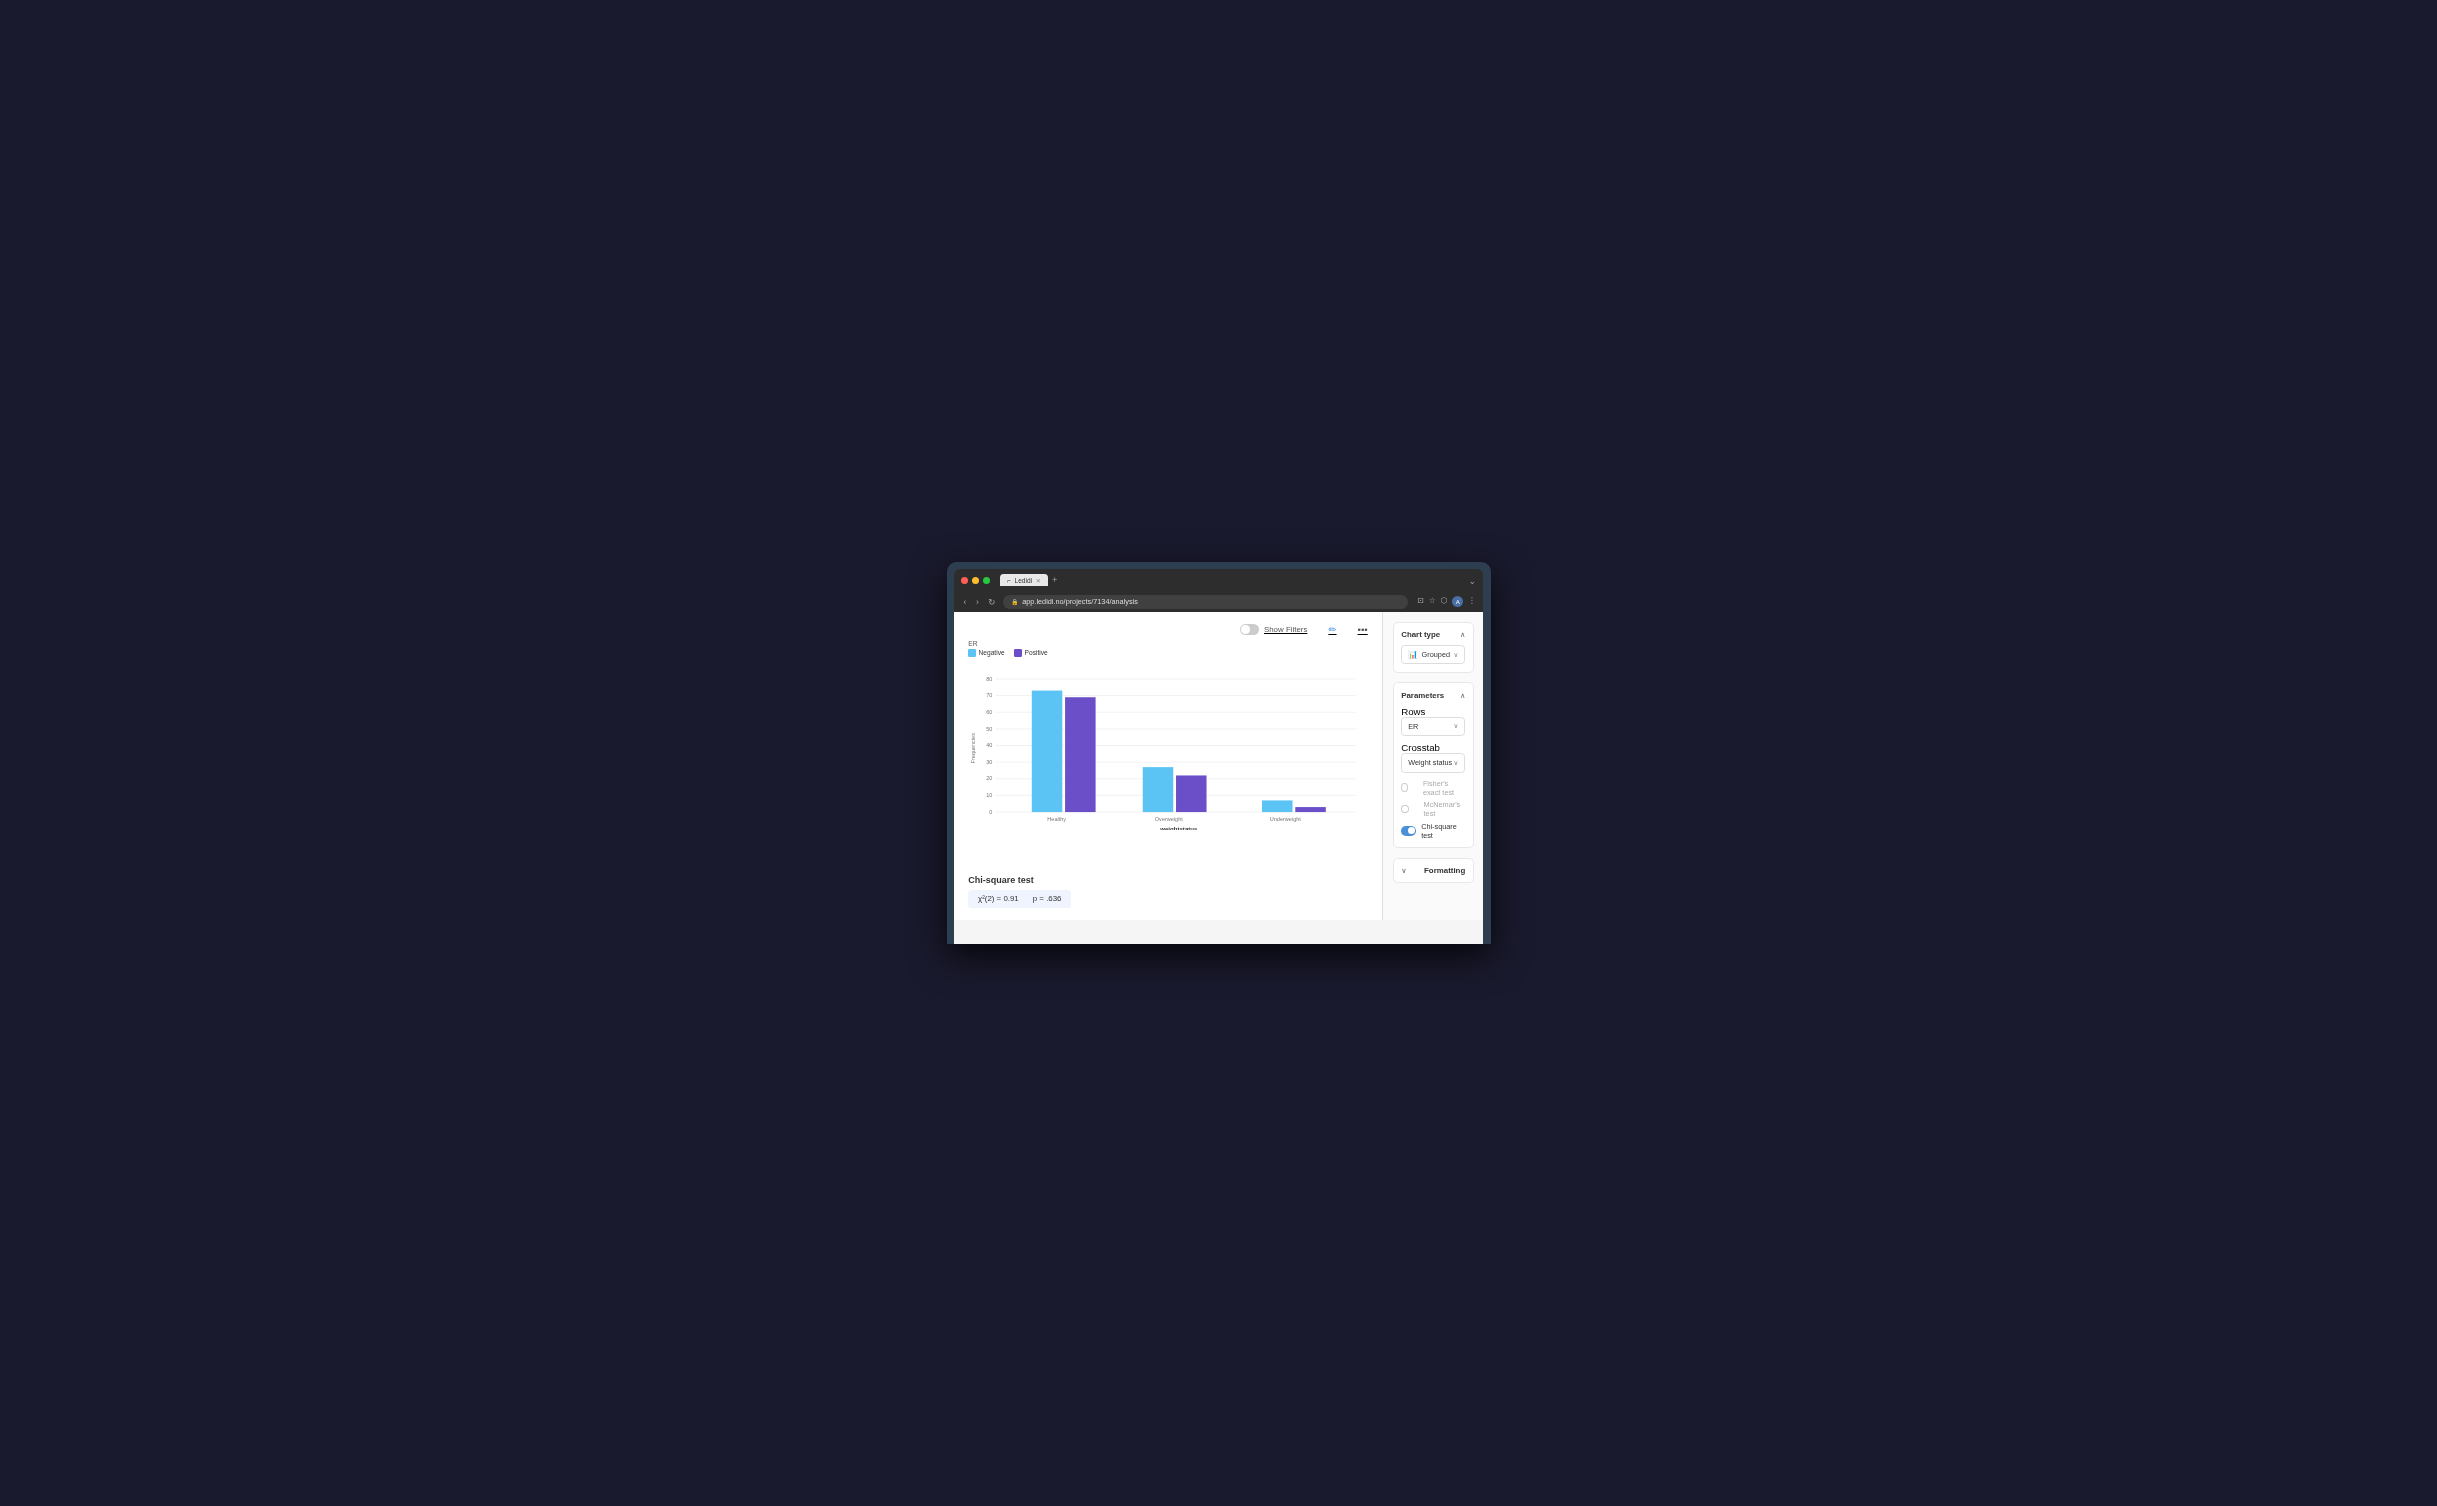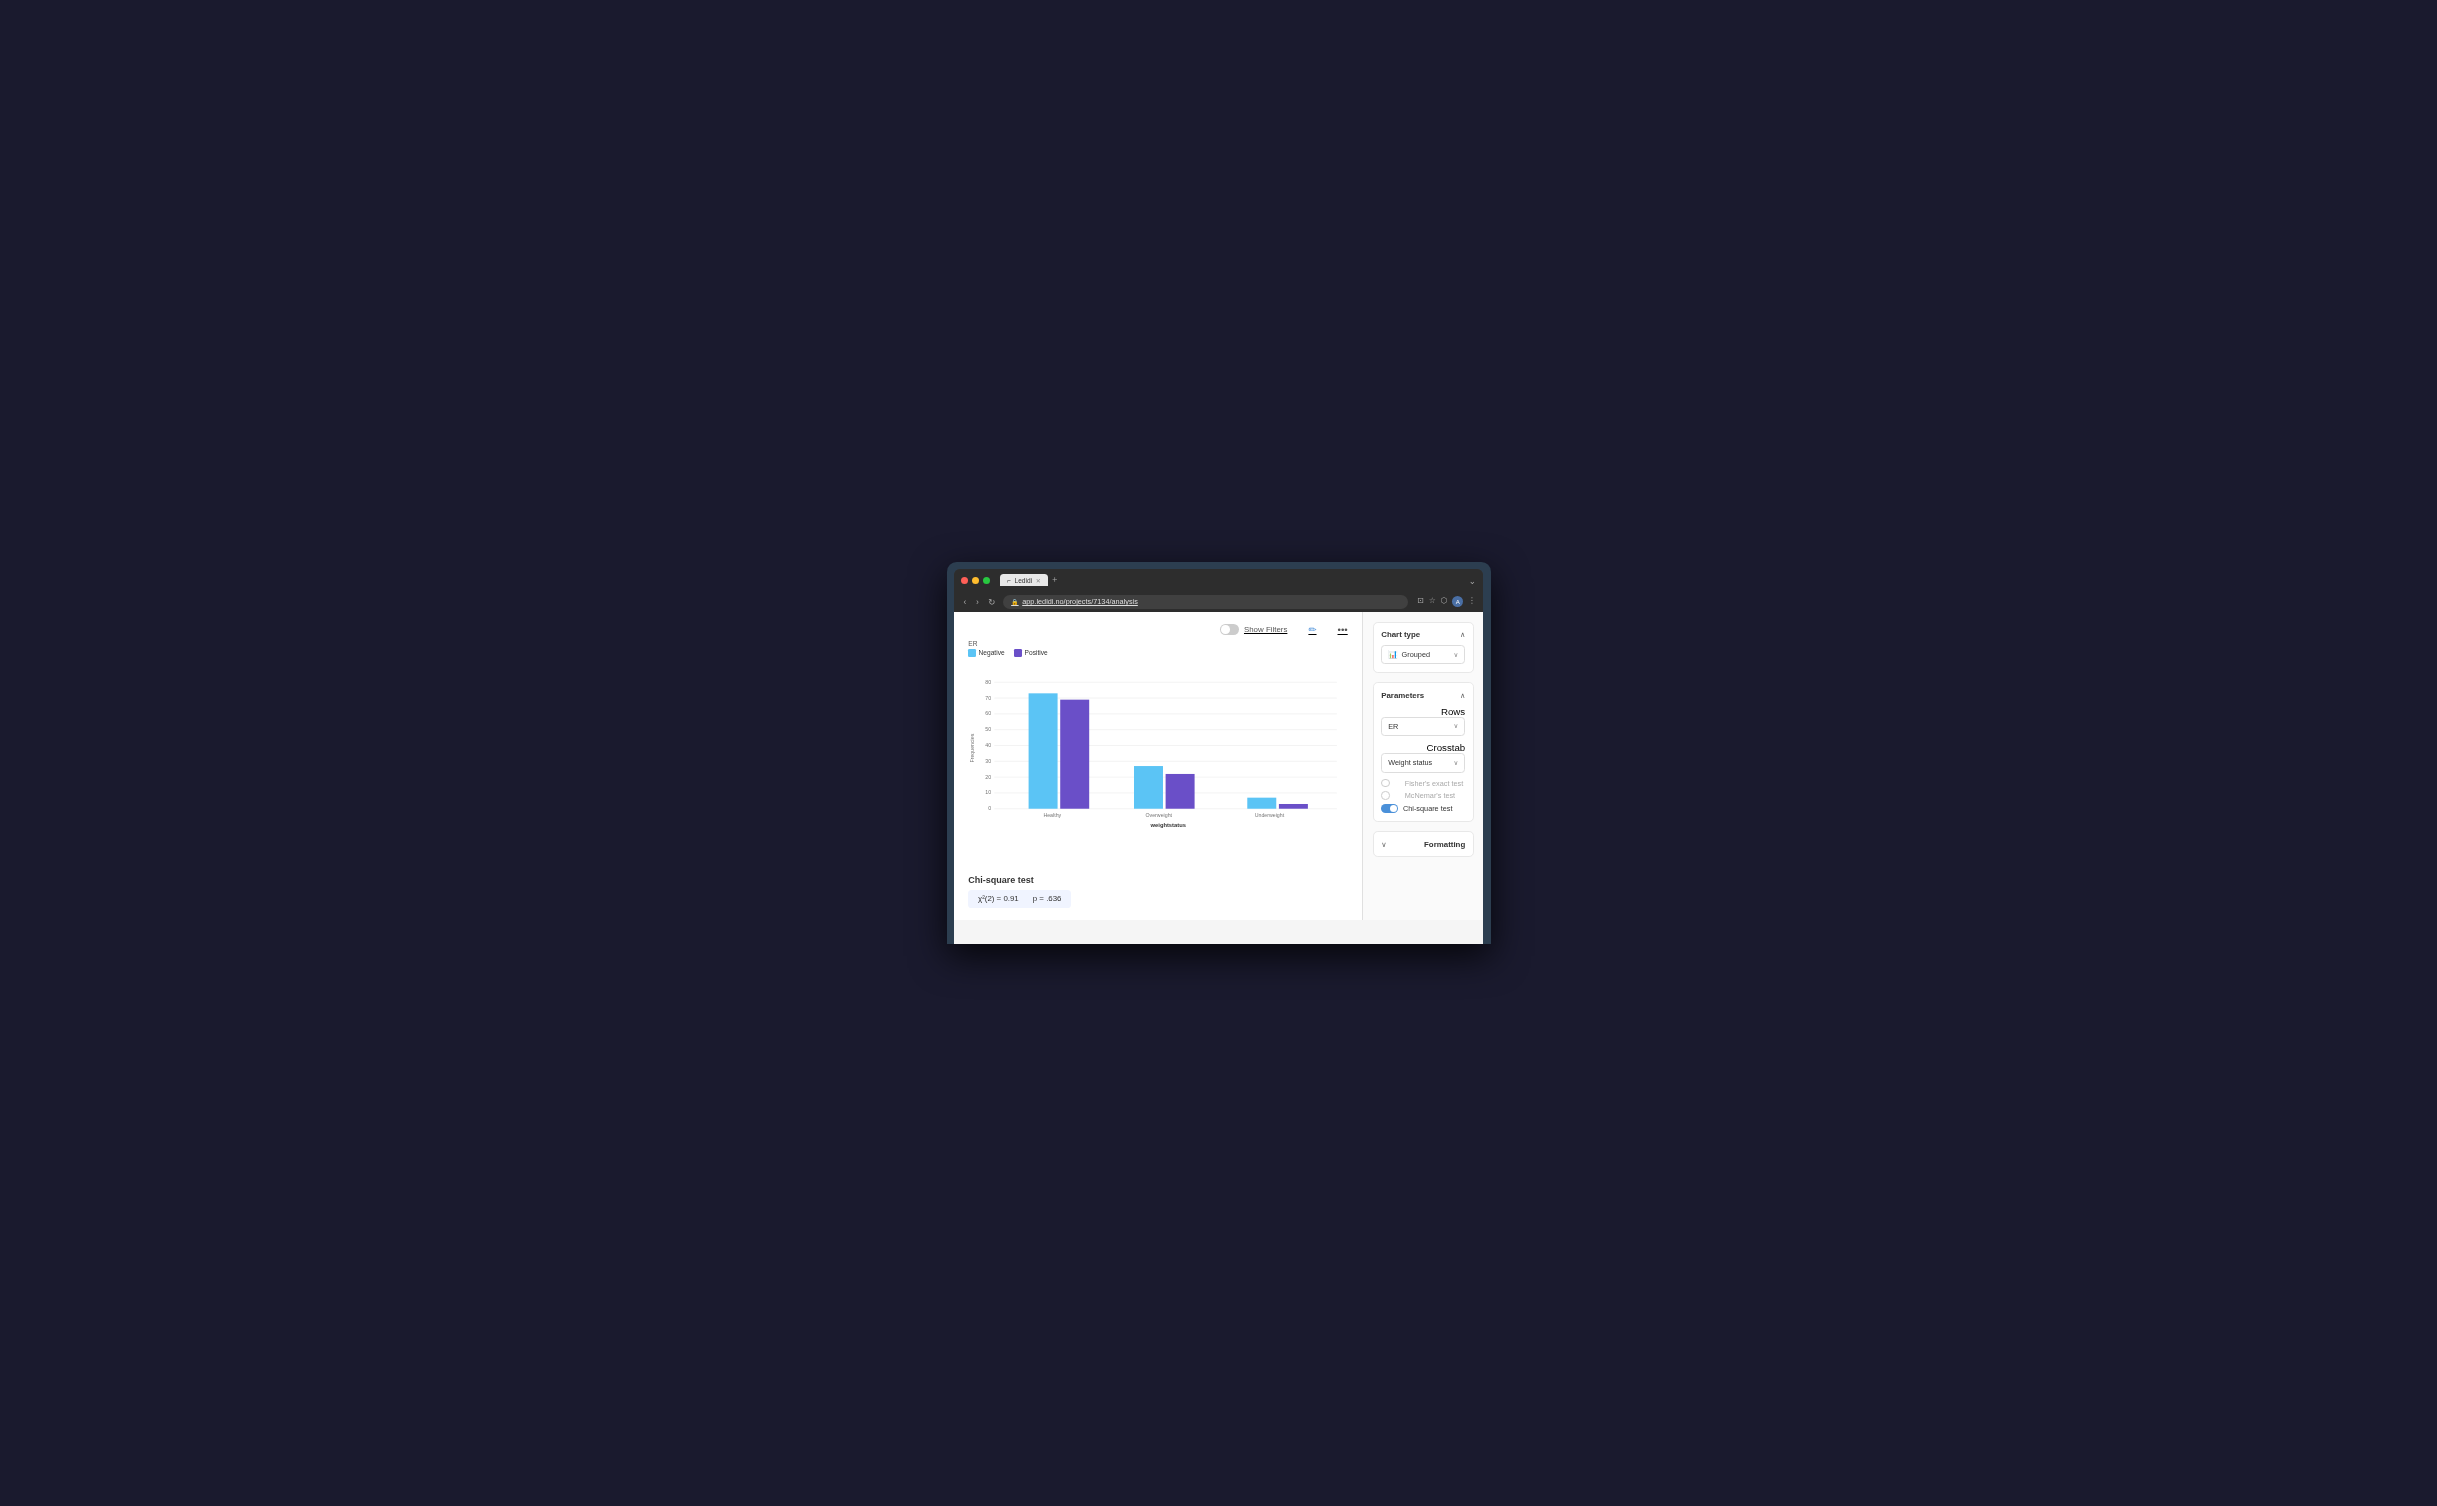--- a/index.html
+++ b/index.html
@@ -62,21 +62,20 @@
     .address-bar {
       flex: 1;
       background: #404040;
       border-radius: 9.7px;
       padding: 2.4px 8.5px;
       font-size: 7.3px;
       color: #ddd;
       display: flex;
       align-items: center;
       gap: 3.6px;
-      text-decoration: underline;
     }
     .address-icon { color: #aaa; font-size: 6px; }
     .browser-actions { display: flex; gap: 4.8px; margin-left: 4.8px; }
     .browser-action-btn { color: #aaa; font-size: 7.9px; cursor: pointer; }
     .app-content {
       background: #f5f5f5;
       min-height: 332px;
     }
     .app-header {
       background: white;
@@ -194,29 +193,28 @@
     .chi-result {
       background: #f0f4ff;
       border-radius: 3.6px;
       padding: 4.8px 9.7px;
       display: inline-flex;
       gap: 14px;
       font-size: 7.9px;
       color: #333;
     }
     .sidebar {
-      width: 121px;
+      width: 101px;
       background: #fafafa;
       border-left: 0.6px solid #e0e0e0;
       padding: 9.7px;
       display: flex;
       flex-direction: column;
       gap: 9.7px;
       overflow-y: auto;
-      text-align: right;
     }
     .sidebar-section {
       background: white;
       border-radius: 4.8px;
       border: 0.6px solid #e8e8e8;
       padding: 7.3px;
     }
     .sidebar-section-header {
       display: flex;
       align-items: center;

